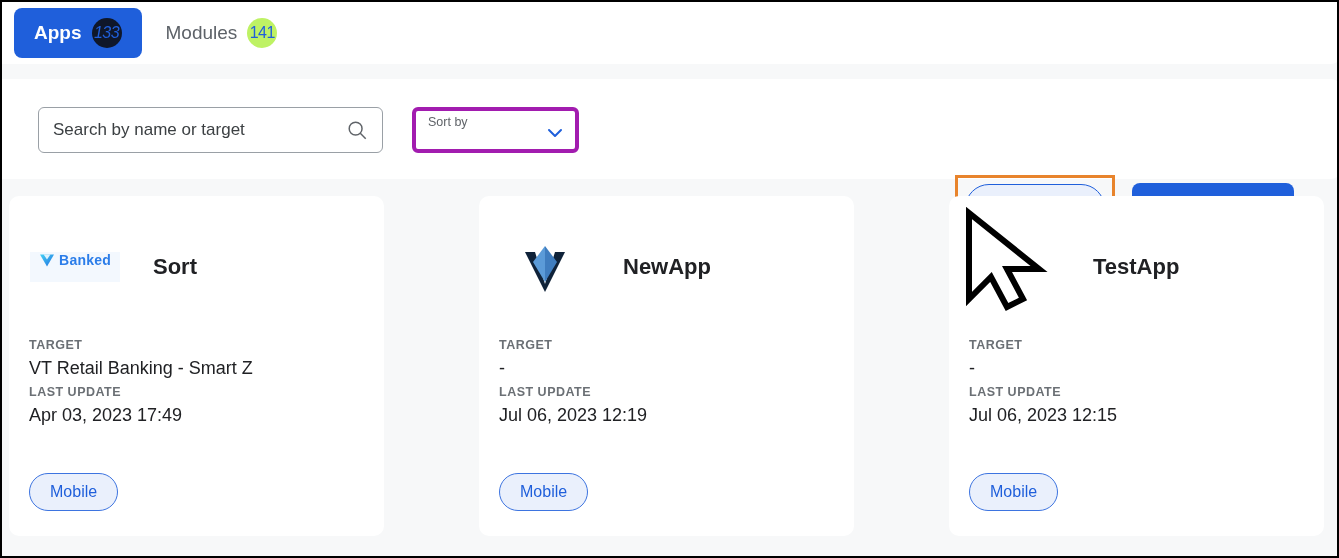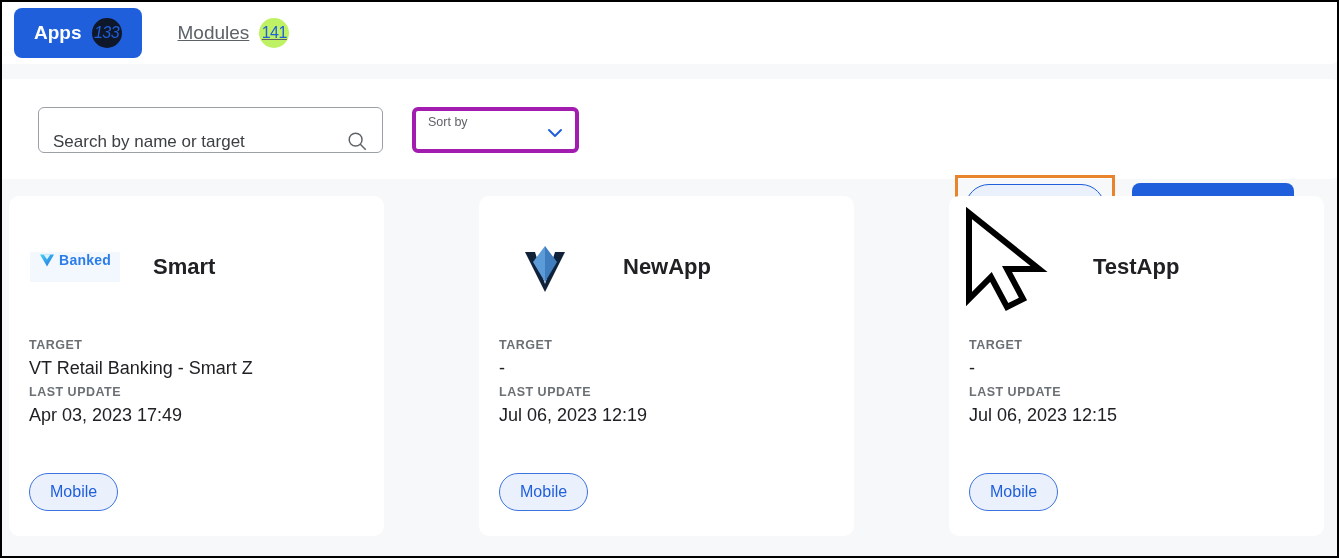--- a/index.html
+++ b/index.html
@@ -30,42 +30,41 @@
     background: #ffffff;
     border-radius: 10px;
     box-sizing: border-box;
   }
   .tabs {
     position: absolute;
     left: 22px;
     top: 14px;
     display: flex;
     align-items: flex-end;
-    gap: 16px;
+    gap: 4px;
   }
   .tab {
     display: flex;
     align-items: center;
     gap: 10px;
     height: 50px;
     padding: 0 20px;
     border-radius: 8px;
     font-size: 19px;
     box-sizing: border-box;
     cursor: pointer;
   }
   .tab.active {
     background: #1f5fdb;
     color: #ffffff;
     font-weight: bold;
   }
   .tab.inactive {
     background: transparent;
     color: #5d6268;
-    text-decoration: underline;
   }
   .tab-badge {
     display: flex;
     align-items: center;
     justify-content: center;
     min-width: 30px;
     height: 30px;
     border-radius: 50%;
     font-size: 16px;
     font-weight: normal;
@@ -96,21 +95,21 @@
   .search-box {
     position: absolute;
     left: 46px;
     top: 28px;
     width: 345px;
     height: 46px;
     border: 1px solid #9aa0a6;
     border-radius: 6px;
     box-sizing: border-box;
     display: flex;
-    align-items: flex-end;
+    align-items: center;
     padding: 0 14px;
     background: #ffffff;
   }
   .search-placeholder {
     flex: 1;
     font-size: 17px;
     color: #3c4043;
   }
   .search-icon { width: 22px; height: 22px; display:block; }
 
@@ -363,21 +362,21 @@
                   <stop offset="0%" stop-color="#46d2f5"></stop>
                   <stop offset="100%" stop-color="#1f6fe0"></stop>
                 </linearGradient>
               </defs>
               <polygon points="1,2.5 15,2.5 8,14.5" fill="url(#bkgrad)"></polygon>
               <polygon points="4.6,2.5 11.4,2.5 8,7.5" fill="#ffffff" opacity="0.85"></polygon>
             </svg>
             <span class="banked-text">Banked</span>
           </div>
         </div>
-        <div class="card-title">Smart</div>
+        <div class="card-title">Sort</div>
       </div>
       <div class="card-field field-target">
         <div class="field-label">TARGET</div>
         <div class="field-value">VT Retail Banking - Smart Z</div>
       </div>
       <div class="card-field field-update">
         <div class="field-label">LAST UPDATE</div>
         <div class="field-value">Apr 03, 2023 17:49</div>
       </div>
       <div class="chip">Mobile</div>

